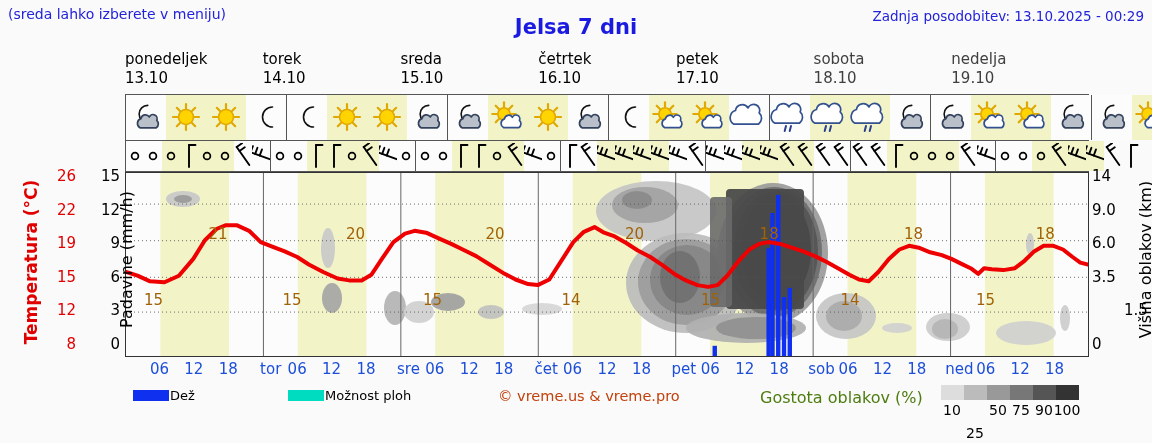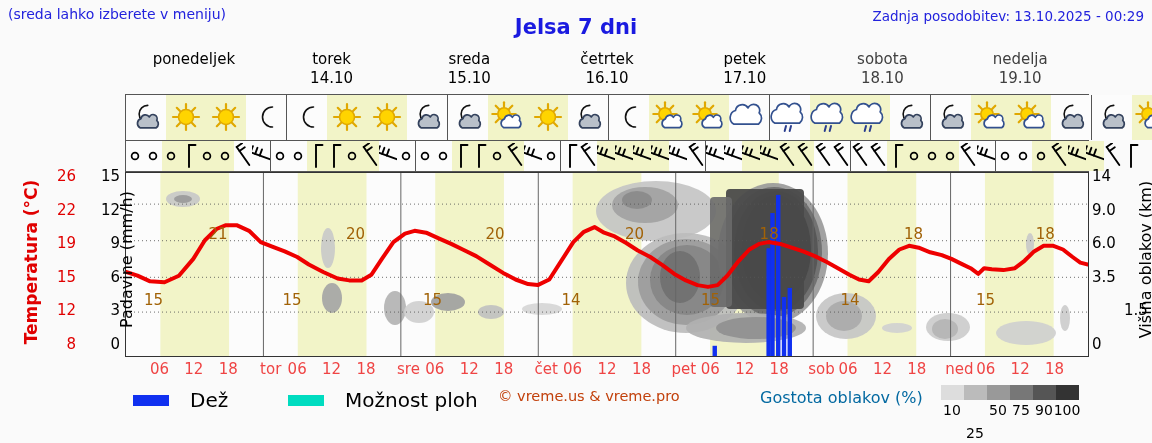--- a/index.html
+++ b/index.html
@@ -12,21 +12,21 @@
   }
   .abs{position:absolute;}
 
   
   #menu-hint{left:8px;top:6px;color:#2222dd;font-size:14px;}
   #page-title{left:0;top:15px;width:1152px;text-align:center;color:#1a1ae0;font-size:21px;font-weight:bold;}
   #last-update{right:8px;top:8px;color:#2222dd;font-size:13.5px;}
 
   
   #day-headers{left:125px;top:50px;width:964px;height:42px;display:flex;}
-  .day-head{flex:1 1 0;text-align:center;font-size:15px;line-height:19px;color:#000;}
+  .day-head{flex:1 1 0;text-align:left;font-size:15px;line-height:19px;color:#000;}
   .day-head.weekend{color:#404040;}
   .day-head .dname{display:block;}
   .day-head .ddate{display:block;}
 
   
   #icon-strip{left:125px;top:94px;width:964px;height:46px;
       border:1px solid #555;border-bottom:none;box-sizing:border-box;
       background:#fcfcfc;display:flex;}
   .icon-day{flex:1 1 0;display:flex;border-right:1px solid #555;box-sizing:border-box;}
   .icon-day:last-child{border-right:none;}
@@ -53,46 +53,47 @@
   .temp-tick{left:36px;width:40px;text-align:right;color:#e00000;font-size:15px;}
   #prec-axis-title{left:26px;top:250px;width:200px;text-align:center;
       transform:rotate(-90deg);color:#000;font-size:16px;}
   .prec-tick{left:92px;width:28px;text-align:right;color:#000;font-size:15px;}
   #cloud-axis-title{left:1045px;top:250px;width:200px;text-align:center;
       transform:rotate(-90deg);color:#000;font-size:16px;}
   .cloud-tick{left:1092px;width:40px;text-align:left;color:#000;font-size:15px;}
 
   
   #x-labels{left:125px;top:360px;width:964px;height:20px;}
-  .xlab{position:absolute;transform:translateX(-50%);font-size:15px;color:#ef4444;white-space:nowrap;}
+  .xlab{position:absolute;transform:translateX(-50%);font-size:15px;color:#1d4ed8;white-space:nowrap;}
 
   
   #legend{left:125px;top:386px;width:600px;height:24px;}
-  .lg-item{position:absolute;display:flex;align-items:center;gap:21px;font-size:20px;}
+  .lg-item{position:absolute;display:flex;align-items:center;gap:1px;font-size:13px;}
   .lg-swatch{width:36px;height:11px;display:inline-block;}
   #copyright{left:498px;top:388px;color:#c2410c;font-size:14.5px;}
 
-  #cloudlegend-label{left:760px;top:388px;font-size:16px;color:#0369a1;}
+  #cloudlegend-label{left:760px;top:388px;font-size:16px;color:#4d7c0f;}
   #cloudlegend-bar{left:941px;top:385px;display:flex;}
   #cloudlegend-bar span{width:23px;height:15px;display:block;}
   #cloudlegend-ticks{left:934px;top:402px;width:180px;font-size:14px;color:#000;}
   #cloudlegend-ticks span{position:absolute;transform:translateX(-50%);}
 
   .tlabel{position:absolute;font-size:15px;color:#a16207;}
 </style>
 </head>
 <body>
 
 <div class="abs" id="menu-hint">(sreda lahko izberete v meniju)</div>
 <div class="abs" id="page-title">Jelsa 7 dni</div>
 <div class="abs" id="last-update">Zadnja posodobitev: 13.10.2025 - 00:29</div>
 
 <div class="abs" id="day-headers">
   <div class="day-head">
     <span class="dname">ponedeljek</span>
+    <span class="ddate">13.10</span>
   </div>
   <div class="day-head">
     <span class="dname">torek</span>
     <span class="ddate">14.10</span>
   </div>
   <div class="day-head">
     <span class="dname">sreda</span>
     <span class="ddate">15.10</span>
   </div>
   <div class="day-head">

